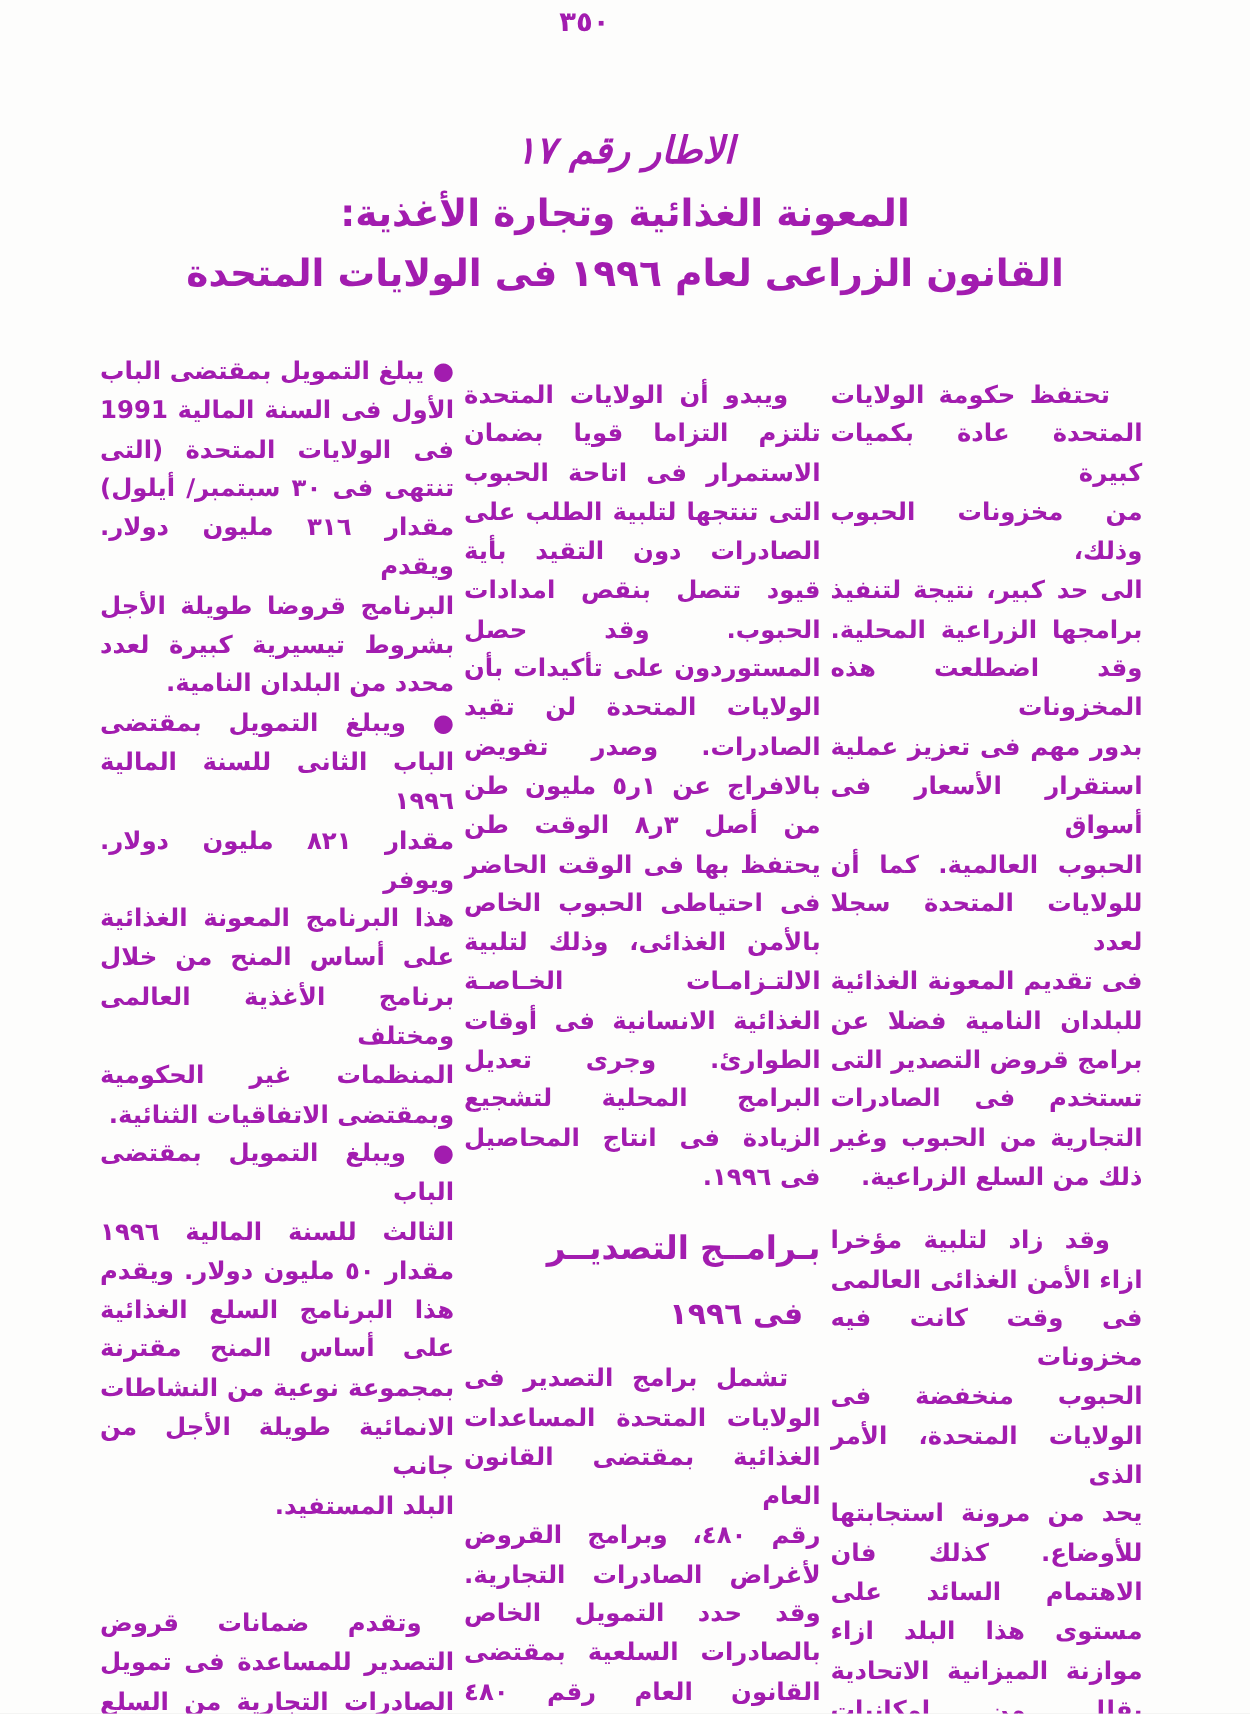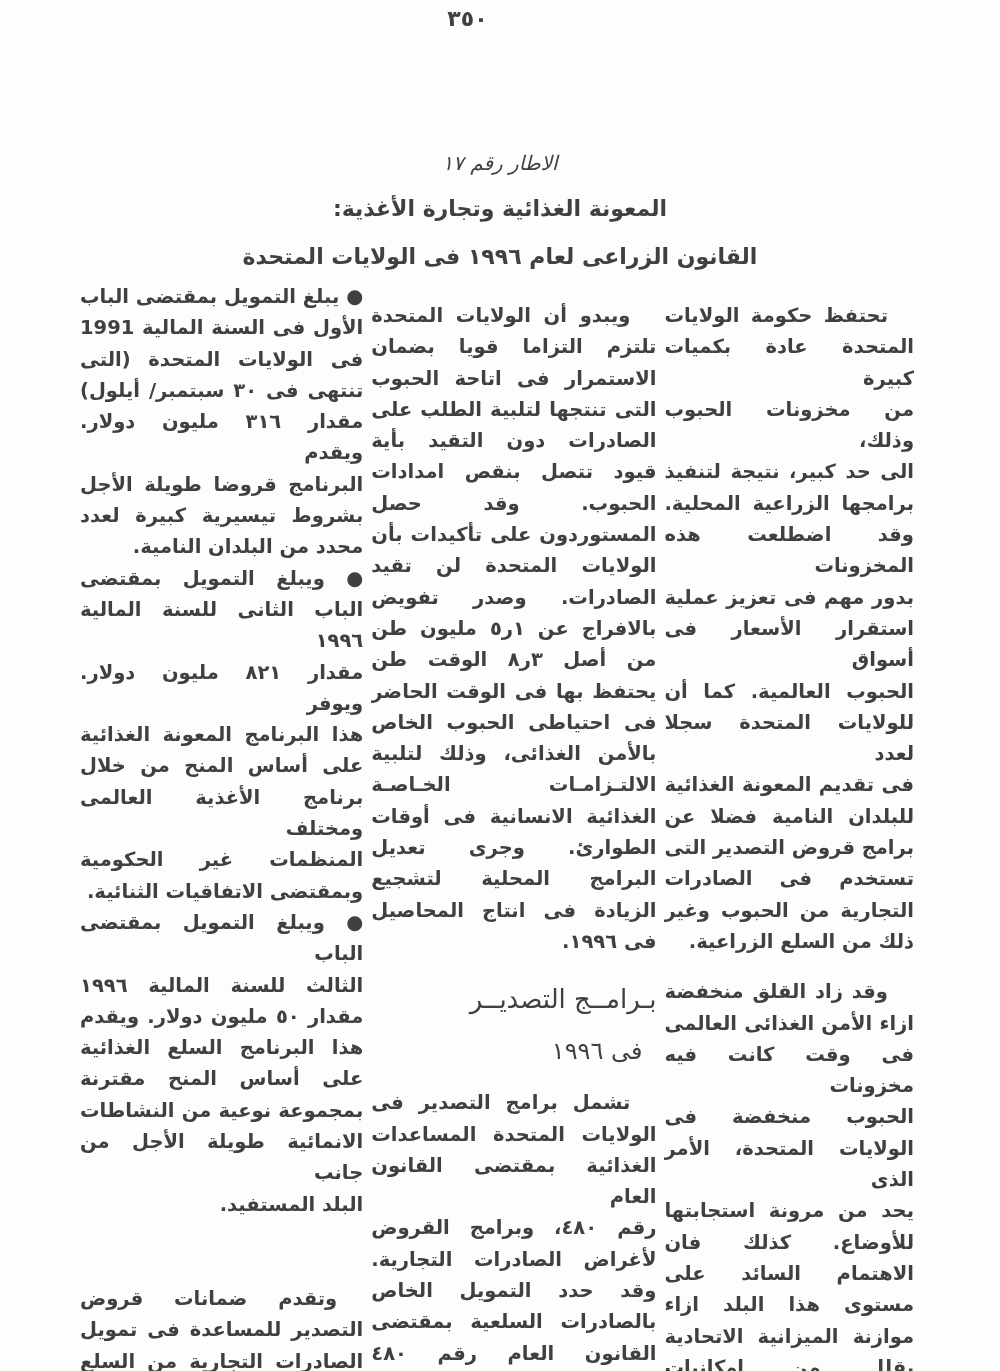--- a/index.html
+++ b/index.html
@@ -1,41 +1,40 @@
 <!DOCTYPE html>
 <html lang="ar" dir="rtl"><head>
 <meta charset="utf-8">
 <style>
   html,body{margin:0;padding:0;background:#e8e8e8;}
   .page{
     position:relative;
     width:1000px;height:1371px;
     margin:0 auto;
     background:#fdfdfc;
-    color:#404040;
+    color:#a21caf;
     font-family:"DejaVu Sans",sans-serif;
     direction:rtl;
     overflow:hidden;
   }
   .page-number{
     position:absolute;top:6px;left:0;width:935px;
     text-align:center;
     font-size:22px;font-weight:bold;
   }
   .title-block{
     position:absolute;top:103px;left:0;right:0;
     text-align:center;
   }
   .title-kicker{
-    font-size:20px;font-weight:normal;font-style:italic;
+    font-size:30px;font-weight:bold;font-style:italic;
     margin-bottom:10px;
-    margin-top:48px;
   }
   .title-main{
-    font-size:22px;font-weight:bold;line-height:48px;
+    font-size:30px;font-weight:bold;line-height:48px;
   }
   .columns{
     position:absolute;top:281px;right:86px;
     width:834px;
     display:flex;
     gap:8px;
     direction:rtl;
   }
   .col{direction:rtl;}
   .col-1{width:252px;}
@@ -44,21 +43,21 @@
   .ln{
     font-size:19.5px;font-weight:bold;
     line-height:31.3px;
     text-align:justify;
     text-align-last:justify;
     overflow:hidden;
   }
   .ln.end{text-align-last:right;}
   .ln.ind{text-indent:26px;margin-top:19px;}
   .hd{
-    font-size:26px;font-weight:normal;line-height:37px;
+    font-size:26px;font-weight:bold;line-height:37px;
     text-align:center;text-align-last:right;
     margin-top:24px;
     letter-spacing:1px;
   }
   .hd.sub{
     margin-top:16px;font-size:24px;line-height:34px;
     text-indent:14px;margin-bottom:7px;letter-spacing:0;
   }
   .vgap{height:44px;}
 </style>
@@ -86,21 +85,21 @@
         <div class="ln">بدور مهم فى تعزيز عملية</div>
         <div class="ln">استقرار الأسعار فى أسواق</div>
         <div class="ln">الحبوب العالمية. كما أن</div>
         <div class="ln">للولايات المتحدة سجلا لعدد</div>
         <div class="ln">فى تقديم المعونة الغذائية</div>
         <div class="ln">للبلدان النامية فضلا عن</div>
         <div class="ln">برامج قروض التصدير التى</div>
         <div class="ln">تستخدم فى الصادرات</div>
         <div class="ln">التجارية من الحبوب وغير</div>
         <div class="ln end">ذلك من السلع الزراعية.</div>
-        <div class="ln ind">وقد زاد القلق منخفضة</div>
+        <div class="ln ind">وقد زاد لتلبية مؤخرا</div>
         <div class="ln">ازاء الأمن الغذائى العالمى</div>
         <div class="ln">فى وقت كانت فيه مخزونات</div>
         <div class="ln">الحبوب منخفضة فى</div>
         <div class="ln">الولايات المتحدة، الأمر الذى</div>
         <div class="ln">يحد من مرونة استجابتها</div>
         <div class="ln">للأوضاع. كذلك فان</div>
         <div class="ln">الاهتمام السائد على</div>
         <div class="ln">مستوى هذا البلد ازاء</div>
         <div class="ln">موازنة الميزانية الاتحادية</div>
         <div class="ln">يقلل من امكانيات الاستجابة</div>

